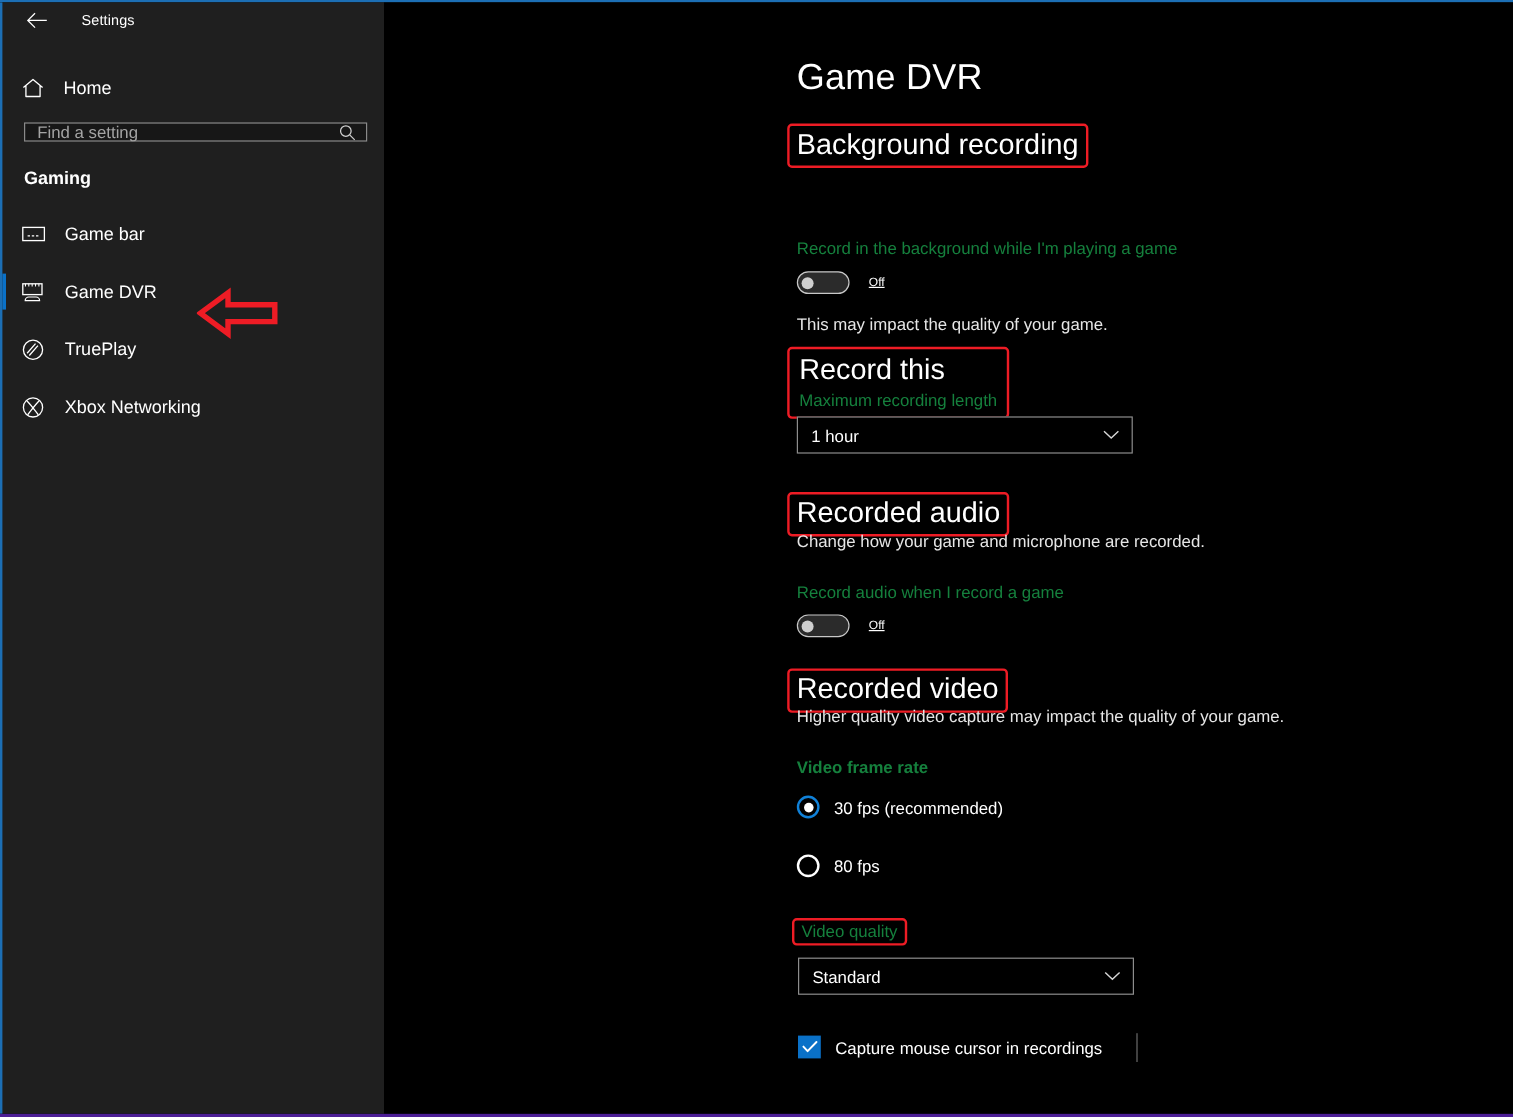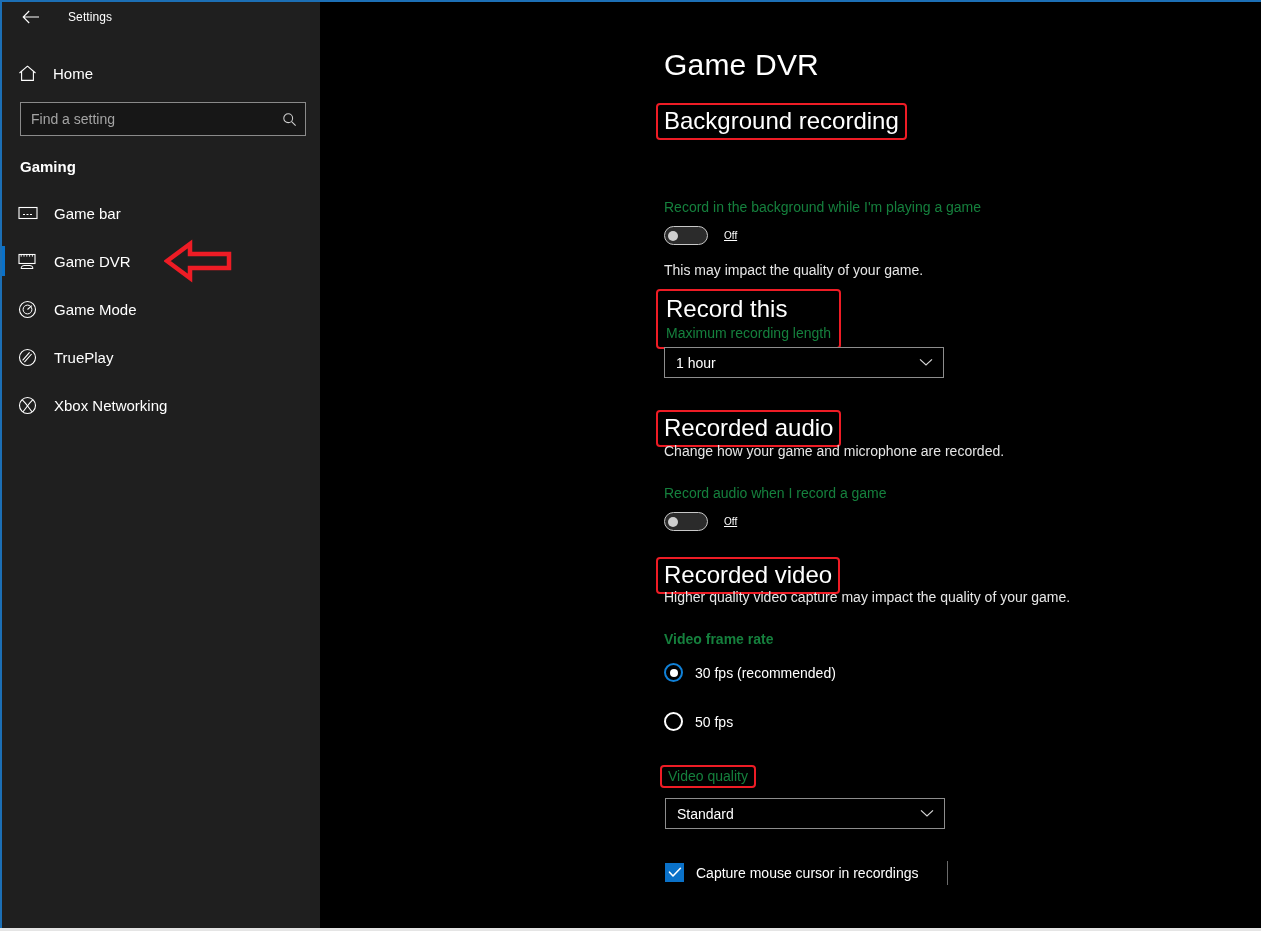--- a/index.html
+++ b/index.html
@@ -16,21 +16,21 @@
 
   
   #window {
     position: absolute;
     left: 0; top: 0;
     width: 1261px;
     height: 931px;
     background: #000000;
     box-sizing: border-box;
     border-top: 2px solid #1c6fb5;
-    border-bottom: 3px solid #e5e5e5;
+    border-bottom: 3px solid #4c1d95;
   }
   #window-inner {
     position: absolute;
     left: 0; top: 0;
     width: 1261px;
     height: 926px;
     display: flex;
   }
 
   
@@ -85,21 +85,21 @@
   }
   .home-row .lbl {
     margin-left: 9px;
     color: #ffffff;
     font-size: 15px;
   }
 
   .search-wrap {
     margin: 12px 0 0 18px;
     width: 286px;
-    height: 34px;
+    height: 16px;
     background: #171717;
     border: 1px solid #8a8a8a;
     box-sizing: border-box;
     display: flex;
     align-items: center;
     padding: 0 8px 0 10px;
   }
   .search-wrap input {
     flex: 1;
     background: transparent;
@@ -373,31 +373,20 @@
           <span class="ico">
             <svg width="20" height="17" viewBox="0 0 20 17">
               <rect x="1" y="1.5" width="16" height="9" stroke="#ffffff" stroke-width="1.1" fill="none"></rect>
               <path d="M3.2 1.5 v2.2 M6 1.5 v2.2 M8.8 1.5 v2.2 M11.6 1.5 v2.2 M14.4 1.5 v2.2" stroke="#ffffff" stroke-width=".9"></path>
               <path d="M6 12.5 h6 a3 3 0 0 1 3 3 h-12 a3 3 0 0 1 3 -3 z" stroke="#ffffff" stroke-width="1" fill="none"></path>
             </svg>
           </span>
           <span class="lbl">Game DVR</span>
         </div>
 
-        <div class="nav-item">
-
-          <span class="ico">
-            <svg width="19" height="19" viewBox="0 0 19 19">
-              <circle cx="9.5" cy="9.5" r="8" stroke="#ffffff" stroke-width="1.1" fill="none"></circle>
-              <circle cx="9.5" cy="9.5" r="4.4" stroke="#ffffff" stroke-width="1" fill="none"></circle>
-              <path d="M9.5 9.5 L13.8 5.6" stroke="#ffffff" stroke-width="1.1"></path>
-            </svg>
-          </span>
-          <span class="lbl">Game Mode</span>
-        </div>
 
         <div class="nav-item">
 
           <span class="ico">
             <svg width="19" height="19" viewBox="0 0 19 19">
               <circle cx="9.5" cy="9.5" r="8" stroke="#ffffff" stroke-width="1.1" fill="none"></circle>
               <path d="M4.6 12.4 L11.6 4.4 M6.4 14.2 L13.6 6.0" stroke="#ffffff" stroke-width="1.1" fill="none"></path>
             </svg>
           </span>
           <span class="lbl">TruePlay</span>
@@ -477,21 +466,21 @@
 
       <div class="field-label" style="position:absolute;left:344px;top:629px;font-weight:bold;">Video frame rate</div>
 
       <div class="radio-row" style="position:absolute;left:344px;top:661px;">
         <span class="radio checked"></span>
         <span class="radio-label">30 fps (recommended)</span>
       </div>
 
       <div class="radio-row" style="position:absolute;left:344px;top:710px;">
         <span class="radio"></span>
-        <span class="radio-label">50 fps</span>
+        <span class="radio-label">80 fps</span>
       </div>
 
       <div style="position:absolute;left:340px;top:763px;">
         <span class="redbox tight field-label">Video quality</span>
       </div>
 
       <div class="dropdown" style="position:absolute;left:345px;top:796px;">
         <span class="val">Standard</span>
         <span class="chev">
           <svg width="14" height="9" viewBox="0 0 14 9">

